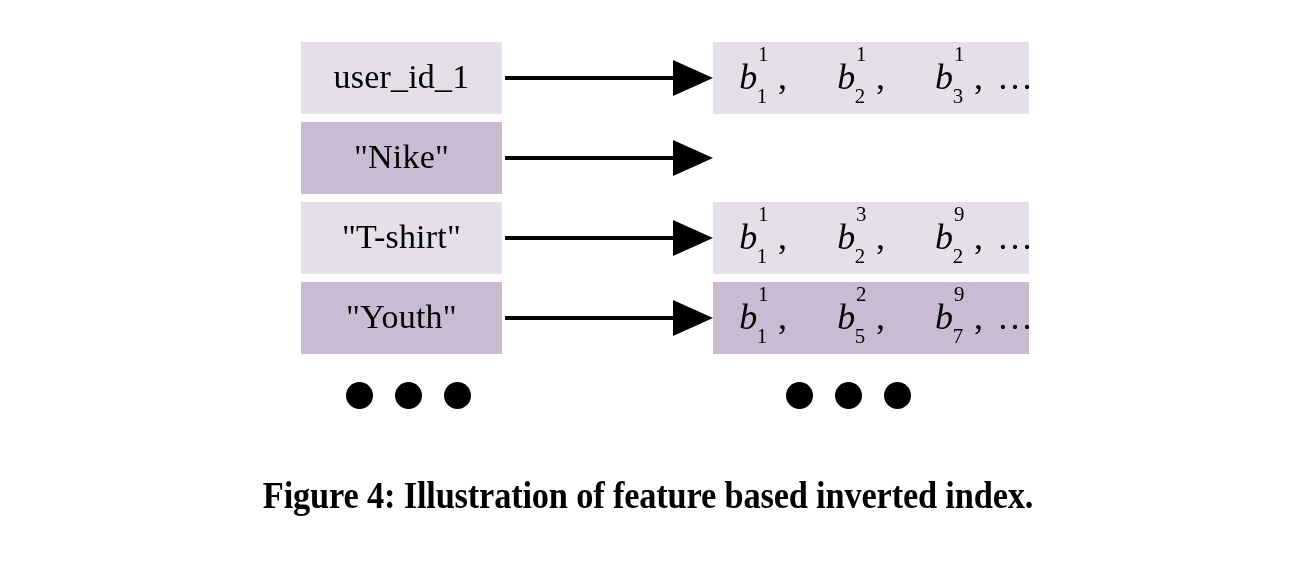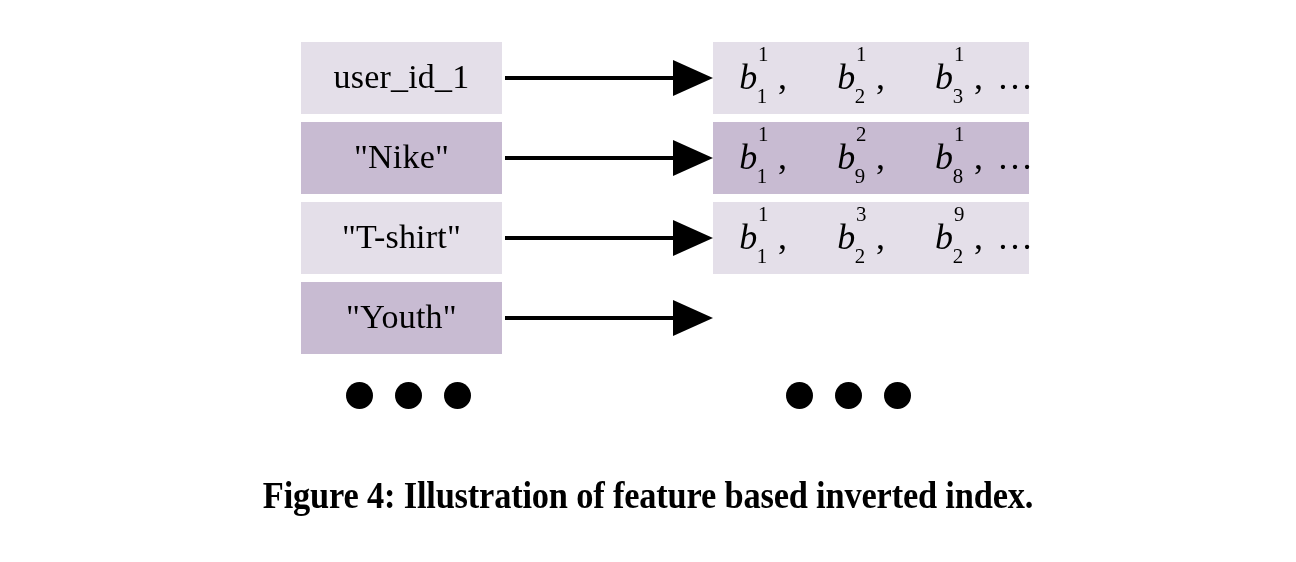--- a/index.html
+++ b/index.html
@@ -171,28 +171,20 @@
     </div>
 
     <div class="index-row" style="top:122px;">
       <div class="key-box tone-dark">"Nike"</div>
       <div class="arrow">
         <svg width="210" height="72" viewBox="0 0 210 72" aria-hidden="true">
           <line x1="0" y1="36" x2="188" y2="36" stroke="#000000" stroke-width="4"></line>
           <polygon points="168,18 208,36 168,54" fill="#000000"></polygon>
         </svg>
       </div>
-      <div class="posting-box tone-dark">
-        <span class="math">
-          <span class="sym">b<sup>1</sup><sub>1</sub></span><span class="sep">,</span>
-          <span class="sym">b<sup>2</sup><sub>9</sub></span><span class="sep">,</span>
-          <span class="sym">b<sup>1</sup><sub>8</sub></span><span class="sep">,</span>
-          <span class="ellipsis">…</span>
-        </span>
-      </div>
     </div>
 
     <div class="index-row" style="top:202px;">
       <div class="key-box tone-light">"T-shirt"</div>
       <div class="arrow">
         <svg width="210" height="72" viewBox="0 0 210 72" aria-hidden="true">
           <line x1="0" y1="36" x2="188" y2="36" stroke="#000000" stroke-width="4"></line>
           <polygon points="168,18 208,36 168,54" fill="#000000"></polygon>
         </svg>
       </div>
@@ -207,20 +199,28 @@
     </div>
 
     <div class="index-row" style="top:282px;">
       <div class="key-box tone-dark">"Youth"</div>
       <div class="arrow">
         <svg width="210" height="72" viewBox="0 0 210 72" aria-hidden="true">
           <line x1="0" y1="36" x2="188" y2="36" stroke="#000000" stroke-width="4"></line>
           <polygon points="168,18 208,36 168,54" fill="#000000"></polygon>
         </svg>
       </div>
+      <div class="posting-box tone-dark">
+        <span class="math">
+          <span class="sym">b<sup>1</sup><sub>1</sub></span><span class="sep">,</span>
+          <span class="sym">b<sup>2</sup><sub>5</sub></span><span class="sep">,</span>
+          <span class="sym">b<sup>9</sup><sub>7</sub></span><span class="sep">,</span>
+          <span class="ellipsis">…</span>
+        </span>
+      </div>
     </div>
 
   </div>
 
   <div class="dots-group" id="dots-left">
     <span class="dot"></span>
     <span class="dot"></span>
     <span class="dot"></span>
   </div>
 

